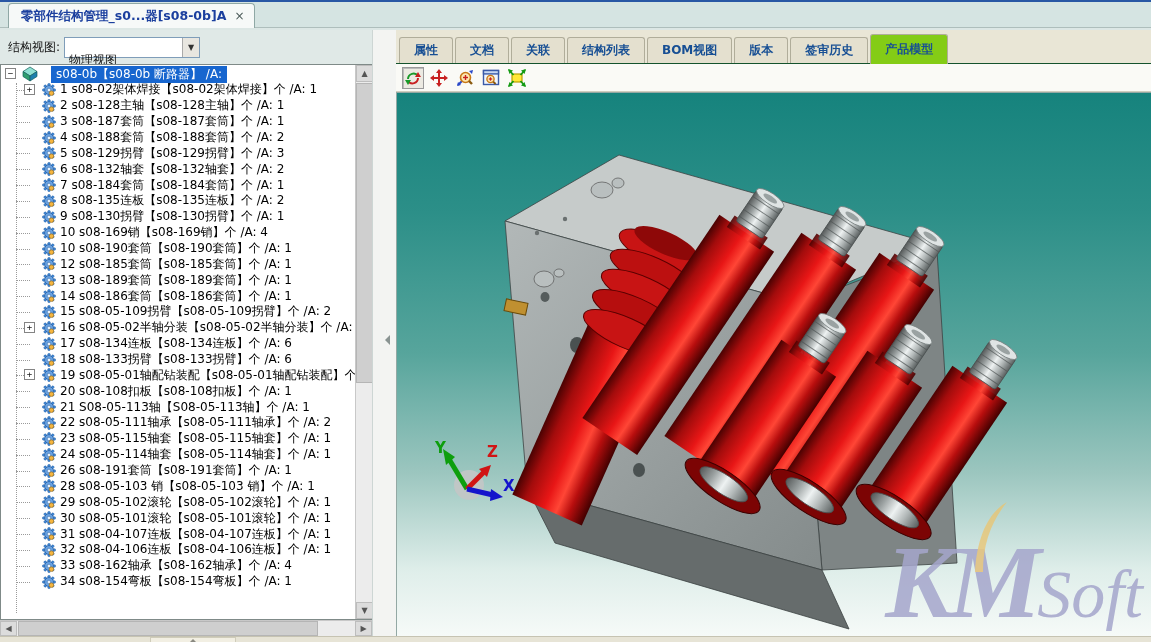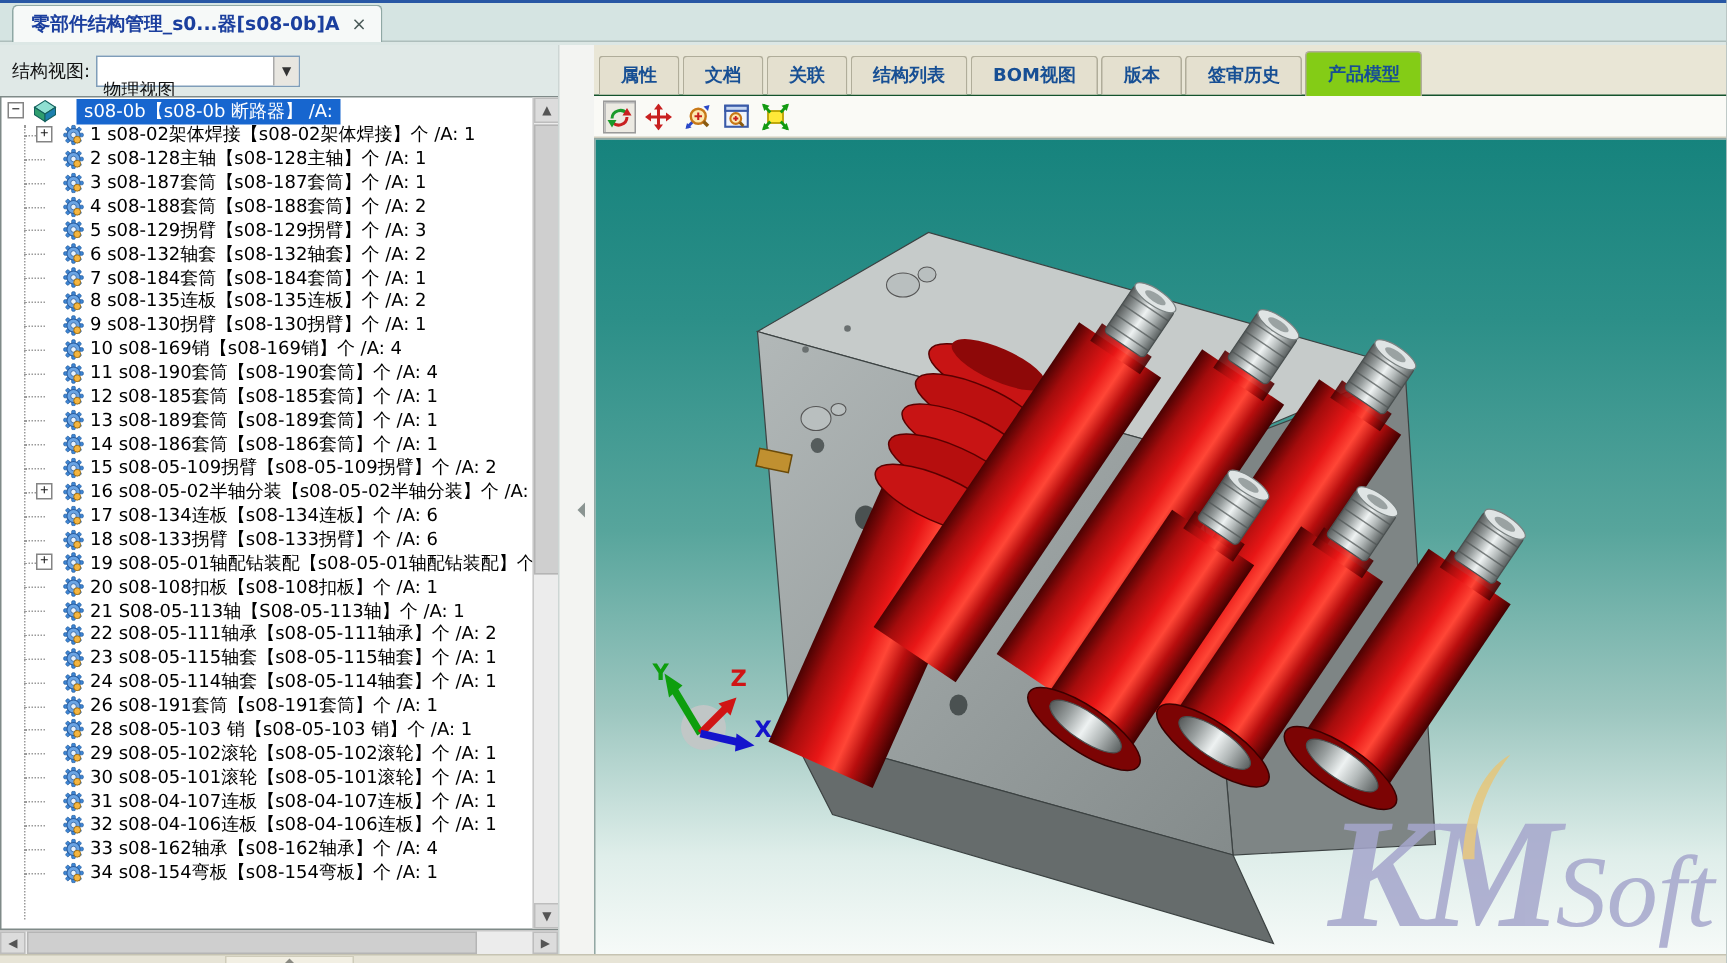--- a/index.html
+++ b/index.html
@@ -231,21 +231,21 @@
                 </svg>
                 <span class="tlabel">10 s08-169销【s08-169销】个 /A: 4</span>
               </div>
 
               <div class="trow">
                 <span class="stub"></span>
 
                 <svg class="gicon" viewBox="0 0 16 16">
                   <use href="#gear-sym"></use>
                 </svg>
-                <span class="tlabel">11 s08-190套筒【s08-190套筒】个 /A: 4</span>
+                <span class="tlabel">10 s08-190套筒【s08-190套筒】个 /A: 1</span>
               </div>
 
               <div class="trow">
                 <span class="stub"></span>
 
                 <svg class="gicon" viewBox="0 0 16 16">
                   <use href="#gear-sym"></use>
                 </svg>
                 <span class="tlabel">12 s08-185套筒【s08-185套筒】个 /A: 1</span>
               </div>

